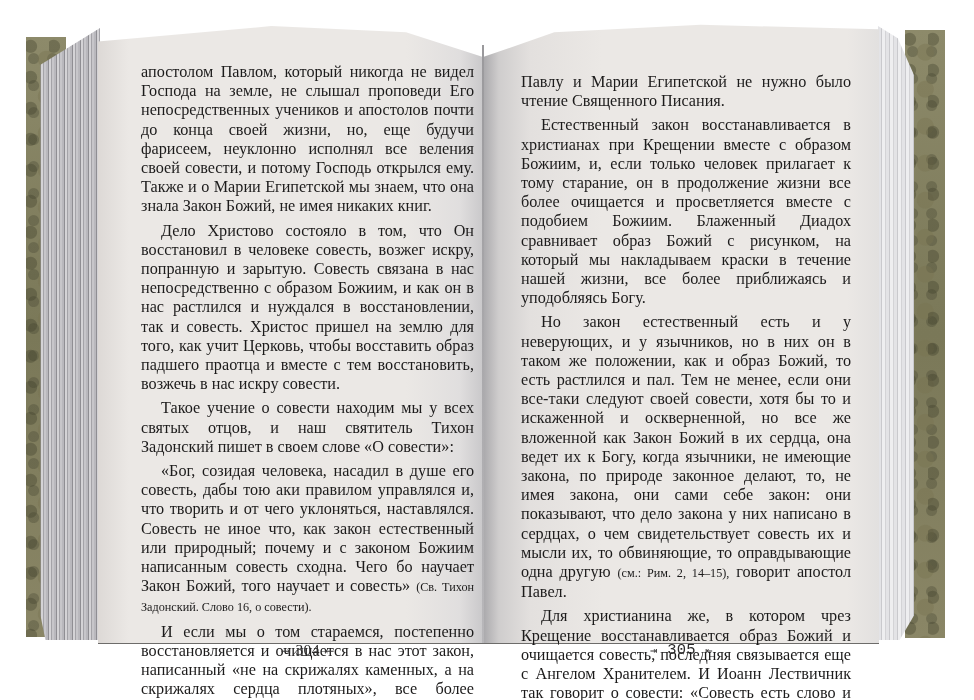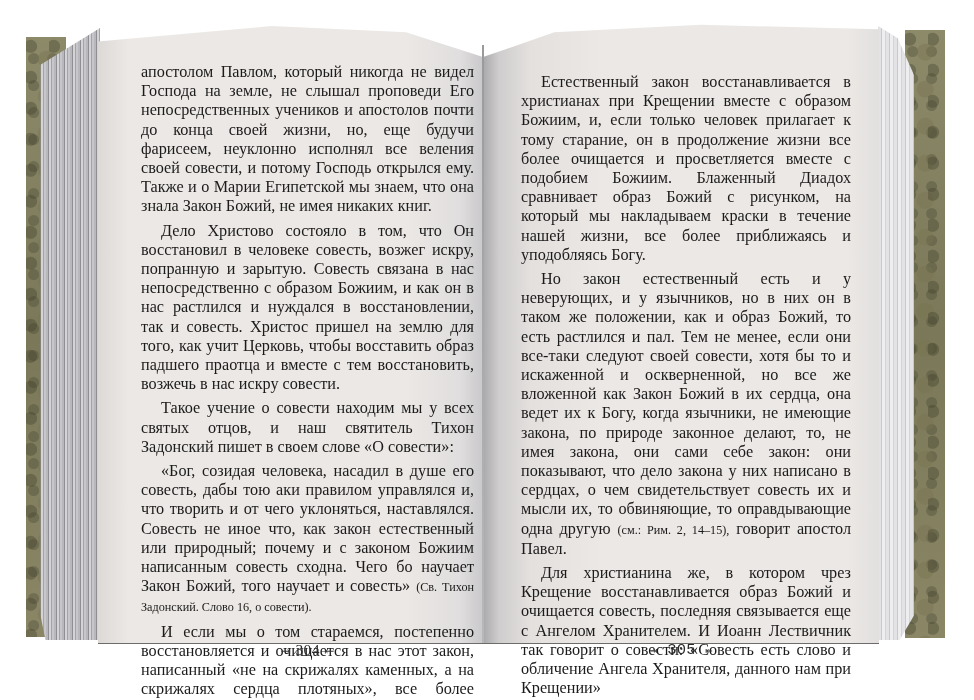--- a/index.html
+++ b/index.html
@@ -90,20 +90,21 @@
 
   <div class="text-block text-left">
     <p>апостолом Павлом, который никогда не видел Господа на земле, не слышал проповеди Его непосредственных учеников и апостолов почти до конца своей жизни, но, еще будучи фарисеем, неуклонно исполнял все веления своей совести, и потому Господь открылся ему. Также и о Марии Египетской мы знаем, что она знала Закон Божий, не имея никаких книг.</p>
     <p class="indent">Дело Христово состояло в том, что Он восстановил в человеке совесть, возжег искру, попранную и зарытую. Совесть связана в нас непосредственно с образом Божиим, и как он в нас растлился и нуждался в восстановлении, так и совесть. Христос пришел на землю для того, как учит Церковь, чтобы восставить образ падшего праотца и вместе с тем восстановить, возжечь в нас искру совести.</p>
     <p class="indent">Такое учение о совести находим мы у всех святых отцов, и наш святитель Тихон Задонский пишет в своем слове «О совести»:</p>
     <p class="indent"><span>«Бог, созидая человека, насадил в душе его совесть, дабы тою аки правилом управлялся и, что творить и от чего уклоняться, наставлялся. Совесть не иное что, как закон естественный или природный; почему и с законом Божиим написанным совесть сходна. Чего бо научает Закон Божий, того научает и совесть»</span> <span class="small">(Св. Тихон Задонский. Слово 16, о совести).</span></p>
     <p class="indent">И если мы о том стараемся, постепенно восстановляется и очищается в нас этот закон, написанный «не на скрижалях каменных, а на скрижалях сердца плотяных», все более приближаясь к писаному Закону Божию. Оба эти закона в идеале одно и то же». Именно потому-то апостолу</p>
   </div>
 
   <div class="text-block text-right">
+    <p>Павлу и Марии Египетской не нужно было чтение Священного Писания.</p>
     <p class="indent">Естественный закон восстанавливается в христианах при Крещении вместе с образом Божиим, и, если только человек прилагает к тому старание, он в продолжение жизни все более очищается и просветляется вместе с подобием Божиим. Блаженный Диадох сравнивает образ Божий с рисунком, на который мы накладываем краски в течение нашей жизни, все более приближаясь и уподобляясь Богу.</p>
     <p class="indent"><span>Но закон естественный есть и у неверующих, и у язычников, но в них он в таком же положении, как и образ Божий, то есть растлился и пал. Тем не менее, если они все-таки следуют своей совести, хотя бы то и искаженной и оскверненной, но все же вложенной как Закон Божий в их сердца, она ведет их к Богу, когда язычники, не имеющие закона, по природе законное делают, то, не имея закона, они сами себе закон: они показывают, что дело закона у них написано в сердцах, о чем свидетельствует совесть их и мысли их, то обвиняющие, то оправдывающие одна другую</span> <span class="small">(см.: Рим. 2, 14–15),</span> <span>говорит апостол Павел.</span></p>
     <p class="indent"><span>Для христианина же, в котором чрез Крещение восстанавливается образ Божий и очищается совесть, последняя связывается еще с Ангелом Хранителем. И Иоанн Лествичник так говорит о совести: «Совесть есть слово и обличение Ангела Хранителя, данного нам при Крещении»</span> </p>
 
   </div>
 
   <div class="pagenum pn-left">
     <span class="orn">⇥</span>
     <span>304</span>
     <span class="orn">⇤</span>

